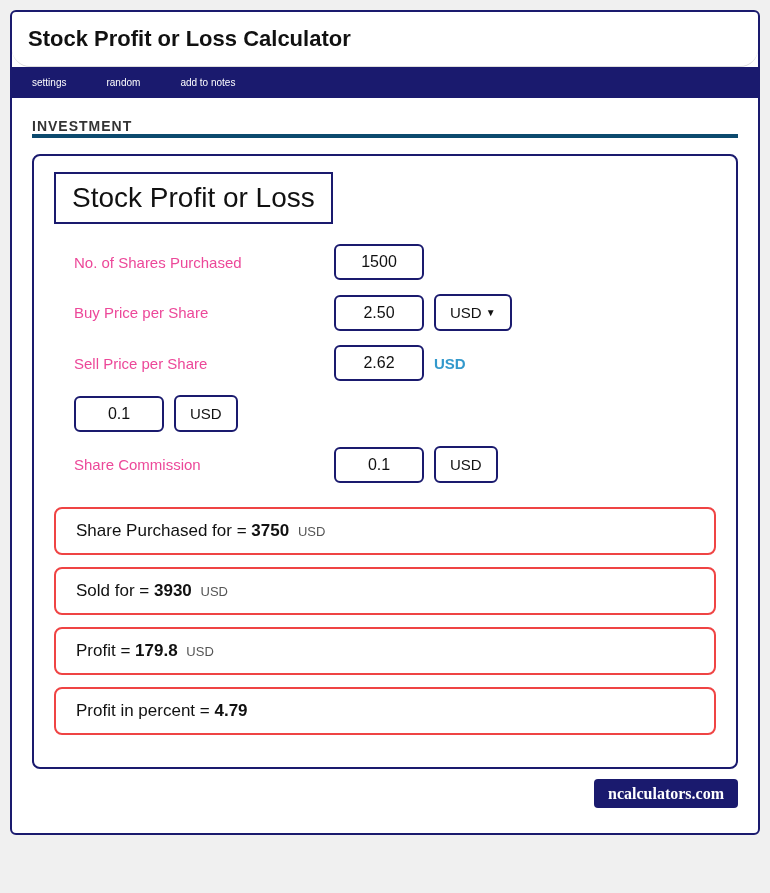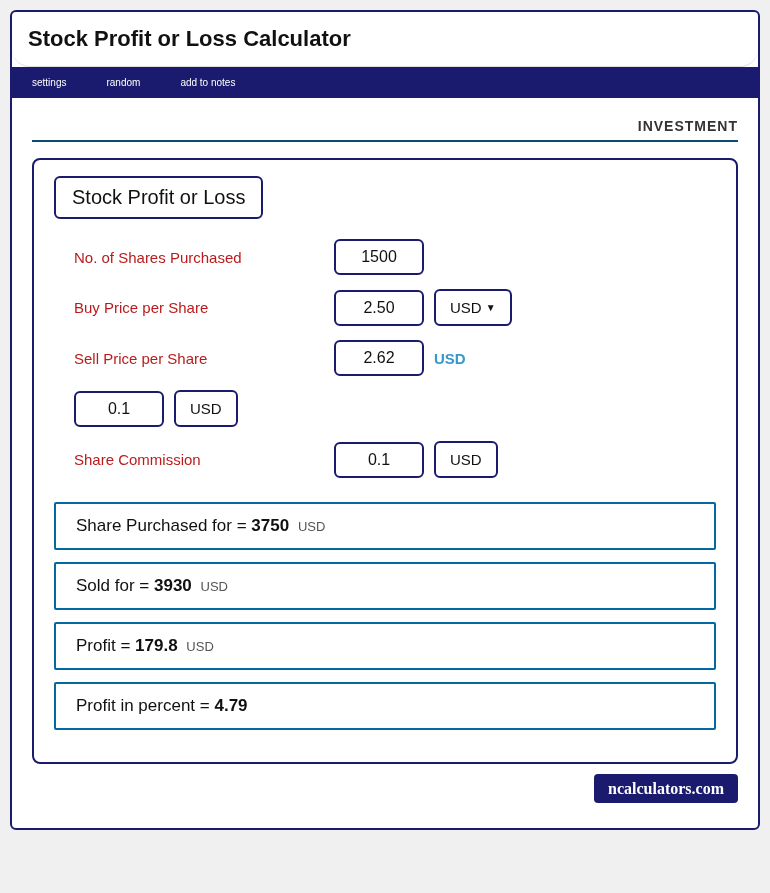--- a/index.html
+++ b/index.html
@@ -41,49 +41,47 @@
       background: #1a1a6e;
     }
     .main-content {
       padding: 20px 20px 30px 20px;
     }
     .section-label {
       font-size: 14px;
       font-weight: bold;
       color: #333;
       letter-spacing: 1px;
-      border-bottom: 2px solid #0c4a6e;
-      padding-bottom: 6px;
+      border-bottom: 4px solid #0c4a6e;
       margin-bottom: 16px;
-      text-align: right;
     }
     .calculator-box {
       border: 2px solid #1a1a6e;
       border-radius: 8px;
       padding: 16px 20px 20px 20px;
     }
     .calc-title {
-      font-size: 20px;
+      font-size: 28px;
       font-weight: normal;
       color: #111;
       border: 2px solid #1a1a6e;
-      border-radius: 6px;
+      border-radius: 0;
       padding: 8px 16px;
       display: inline-block;
       margin-bottom: 20px;
     }
     .field-row {
       display: flex;
       align-items: center;
       margin-bottom: 14px;
       padding-left: 20px;
     }
     .field-label {
       font-size: 15px;
-      color: #b91c1c;
+      color: #ec4899;
       width: 260px;
       flex-shrink: 0;
     }
     .field-input {
       border: 2px solid #1a1a6e;
       border-radius: 6px;
       padding: 7px 12px;
       font-size: 16px;
       width: 90px;
       text-align: center;
@@ -103,22 +101,22 @@
       align-items: center;
       gap: 4px;
     }
     .currency-text {
       color: #3399cc;
       font-size: 15px;
       margin-left: 10px;
       font-weight: bold;
     }
     .result-row {
-      border: 2px solid #0369a1;
-      border-radius: 2px;
+      border: 2px solid #ef4444;
+      border-radius: 8px;
       padding: 12px 20px;
       margin-bottom: 12px;
       font-size: 17px;
       color: #111;
     }
     .result-row .unit {
       font-size: 13px;
       color: #555;
       margin-left: 4px;
     }

